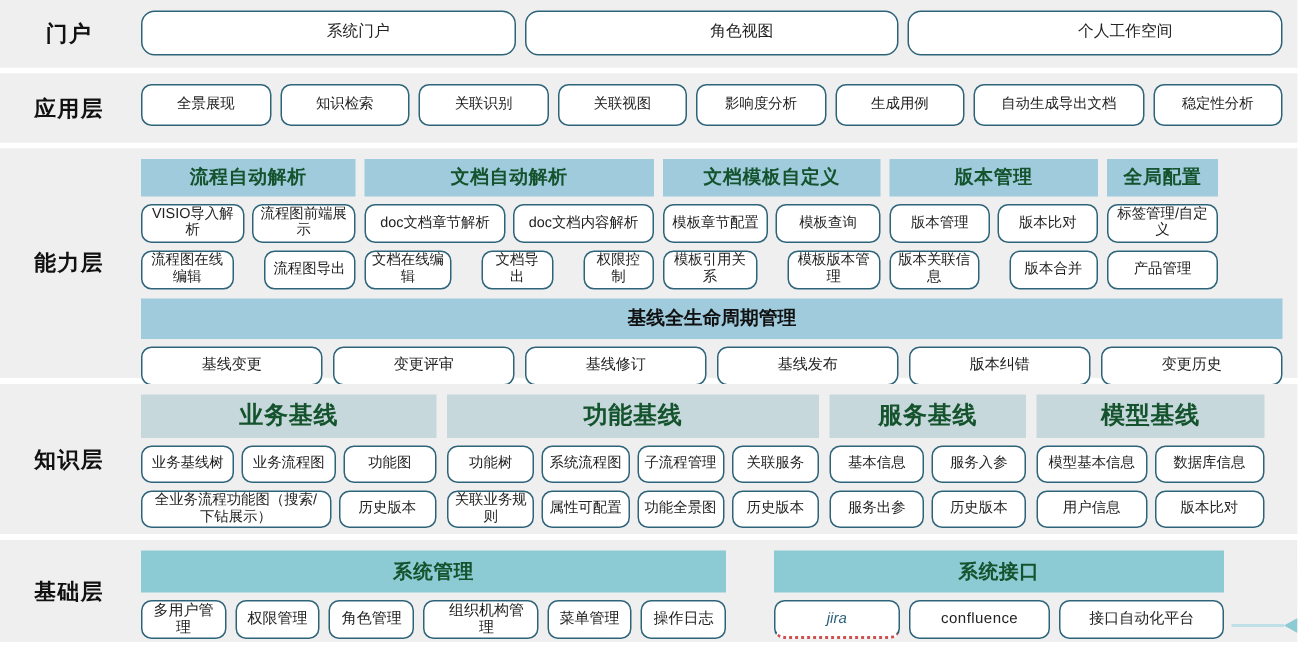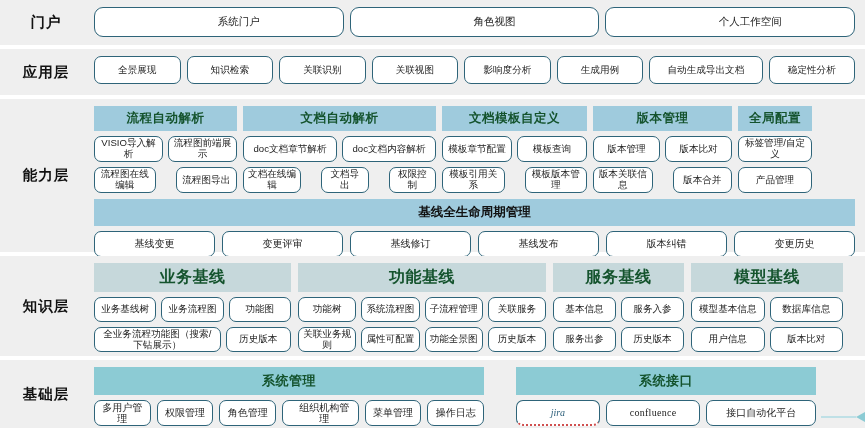--- a/index.html
+++ b/index.html
@@ -61,21 +61,21 @@
   
   .kn-wrap{display:flex;gap:7px;align-items:flex-start;}
   .kn-col{display:flex;flex-direction:column;}
   .kn-row{display:flex;gap:5px;}
   .kn-row + .kn-row{margin-top:5px;}
   .kn-row .pill{height:25px;flex:1 1 0;}
 
   
   .fd-wrap{display:flex;gap:32px;align-items:flex-start;}
   .fd-col{display:flex;flex-direction:column;}
-  .fd-row{display:flex;gap:6px;font-family:Liberation Serif, serif;}
+  .fd-row{display:flex;gap:6px;}
   .fd-row .pill{height:26px;flex:1 1 0;font-size:10px;}
 
   .jira{font-style:italic;color:#2c5f7a;border-bottom:2px dotted #d05050;}
   .mono-lower{font-size:10.5px;letter-spacing:.3px;}
 
   .arrow-stub{
     position:absolute;right:0px;bottom:12px;width:44px;height:8px;
     display:flex;align-items:center;
   }
   .arrow-stub .line{flex:1 1 auto;height:2px;background:#bfe0e6;}

